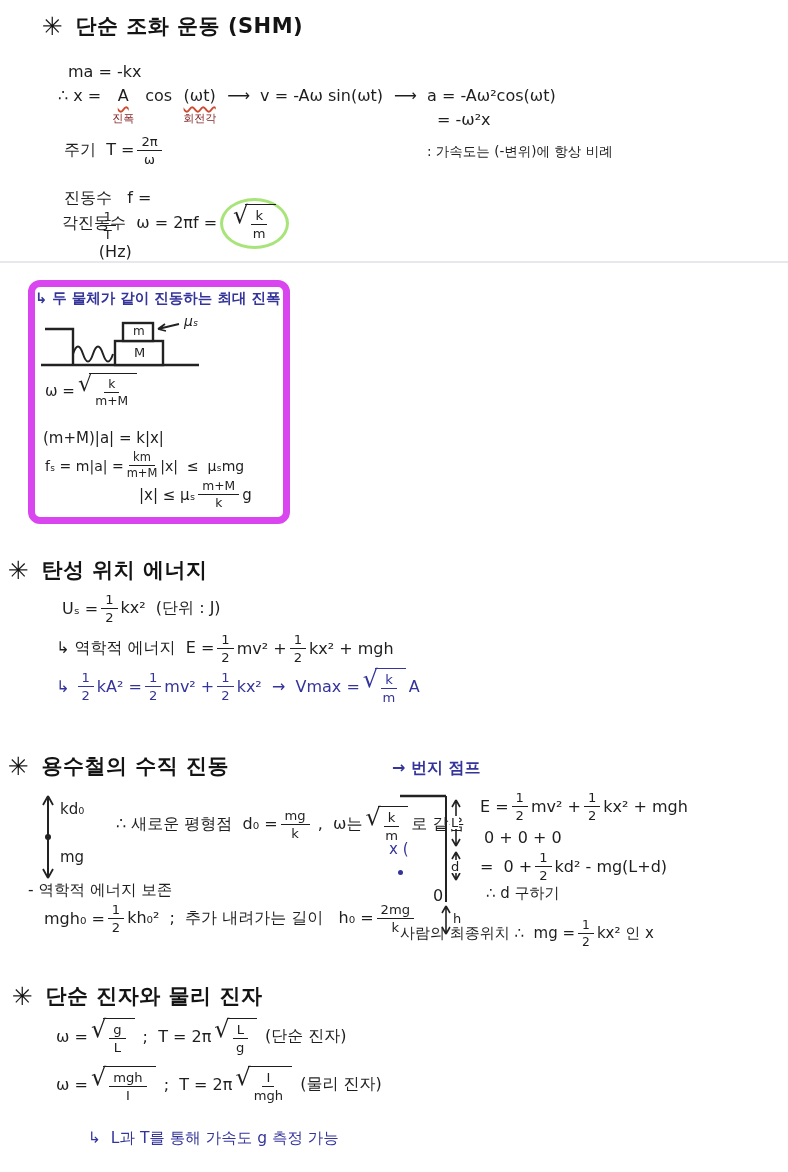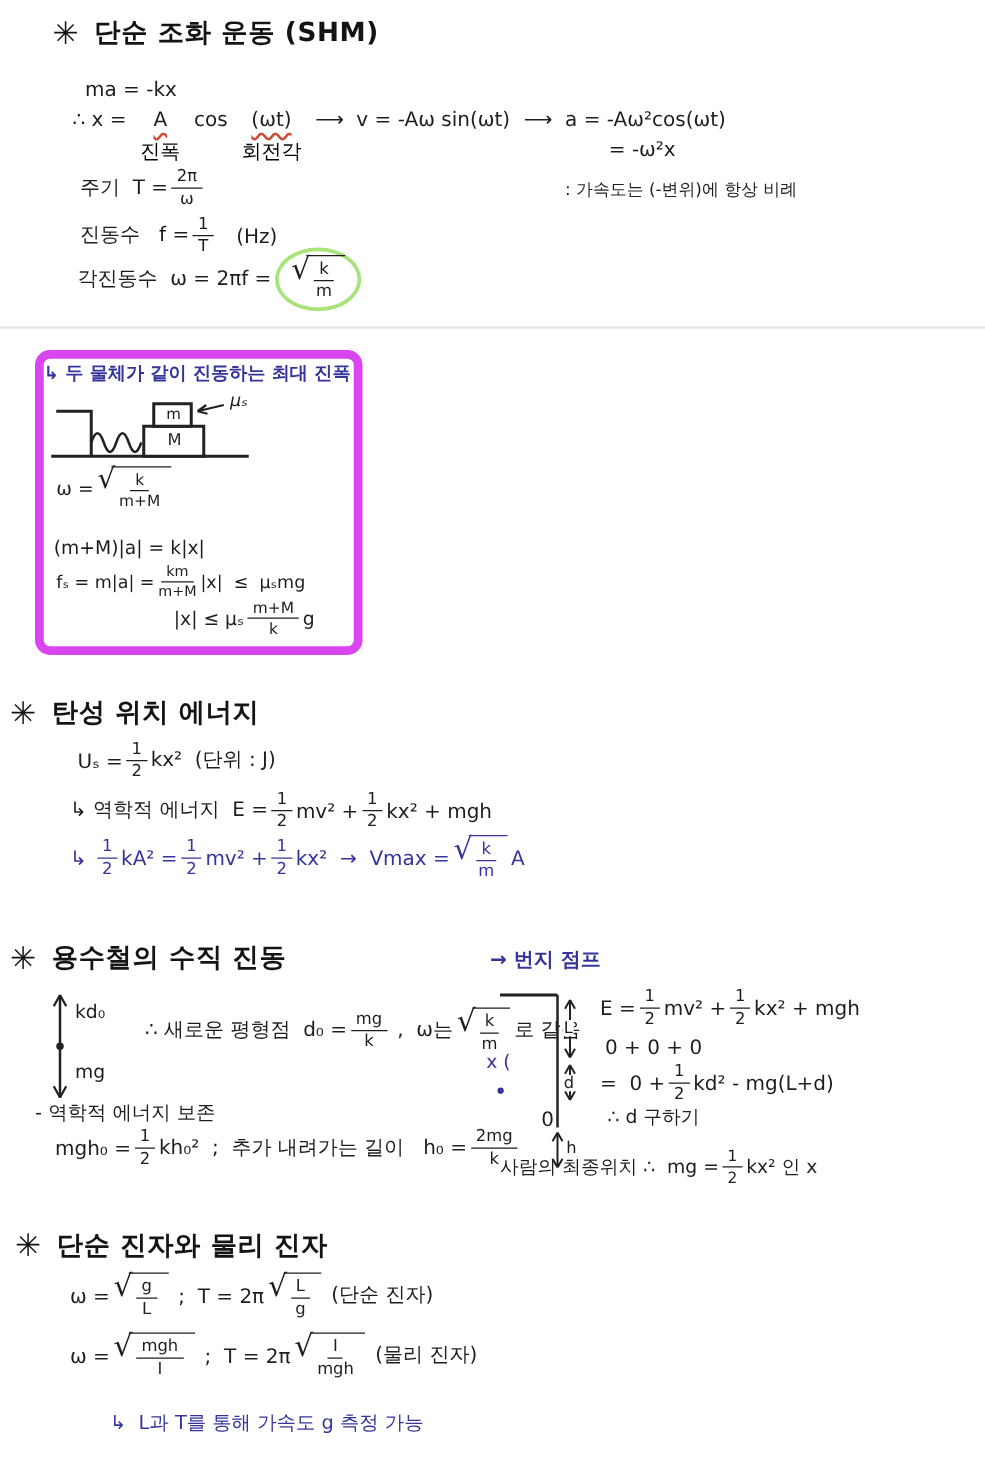--- a/index.html
+++ b/index.html
@@ -17,24 +17,24 @@
   .sqrt{display:inline-flex;align-items:flex-start;margin:0 3px;}
   .sqrt .rad{font-size:1.5em;line-height:.85;transform:translateY(1px);}
   .sqrt .sqrt-body{border-top:1.7px solid currentColor;padding:3px 6px 0 3px;
                    display:inline-flex;align-items:center;margin-left:-3px;}
   .hl-circle{border:3.5px solid #a9e47a;border-radius:50%;padding:3px 10px 5px;}
   .blue{color:#34349a;}
   .chain{position:absolute;display:flex;align-items:flex-start;gap:11px;font-size:16px;white-space:pre;}
   .ann{display:inline-flex;flex-direction:column;align-items:center;gap:6px;}
   .ann .wavy{text-decoration:underline;text-decoration-style:wavy;
              text-decoration-color:#cf4b2f;text-decoration-thickness:1.5px;text-underline-offset:5px;}
-  .ann .lab{font-size:16px;color:#000000;}
+  .ann .lab{font-size:11px;color:#7f1d1d;}
   .arrow{letter-spacing:-1px;}
   .acol{display:flex;flex-direction:column;gap:5px;}
-  .acol .l2{margin-left:35px;}
+  .acol .l2{margin-left:10px;}
   .acol .note{margin-top:9px;font-size:13.5px;}
   .divider{position:absolute;left:0;top:261px;width:788px;height:2px;background:#e8e8ec;}
   .gbox{position:absolute;left:28px;top:280px;width:248px;height:230px;
         border:7px solid #d946ef;border-radius:12px;}
   .gbox .eq{font-size:15px;}
   .box-head{position:absolute;left:0px;top:2px;font-size:14.5px;font-weight:bold;white-space:pre;}
   .small-note{position:absolute;font-size:10.5px;line-height:1.4;white-space:pre;}
   .diagram{position:absolute;}
   .dlabel{position:absolute;font-size:13px;white-space:pre;background:#ffffff;padding:0 1px;line-height:1;}
   .bluedot{position:absolute;width:5px;height:5px;border-radius:50%;background:#34349a;}
@@ -69,21 +69,21 @@
     <span class="f-txt">v = -Aω sin(ωt)</span>
     <span class="arrow">⟶</span>
     <div class="acol">
       <span>a = -Aω²cos(ωt)</span>
       <span class="l2">= -ω²x</span>
       <span class="note">: 가속도는 (-변위)에 항상 비례</span>
     </div>
   </div>
 
   <div class="eq" style="left:64px;top:134px;"><span class="f-txt">주기  T =</span><span class="frac"><span class="fnum">2π</span><span class="fden">ω</span></span></div>
-  <div class="eq" style="left:64px;top:172px;"><span class="f-txt">진동수   f =</span><span class="frac"><span class="fnum">1</span><span class="fden">T</span></span><span class="f-txt">   (Hz)</span></div>
+  <div class="eq" style="left:64px;top:188px;flex-direction:column;"><span class="f-txt">진동수   f =</span><span class="frac"><span class="fnum">1</span><span class="fden">T</span></span><span class="f-txt">   (Hz)</span></div>
   <div class="eq" style="left:62px;top:198px;"><span class="f-txt">각진동수  ω = 2πf =</span><span class="sqrt hl-circle"><span class="rad">√</span><span class="sqrt-body"><span class="frac"><span class="fnum">k</span><span class="fden">m</span></span></span></span></div>
 
   <div class="divider"></div>
 
   <div class="gbox">
     <div class="box-head blue">↳ 두 물체가 같이 진동하는 최대 진폭</div>
 
     <div class="diagram" style="left:2px;top:24px;width:210px;height:64px;">
       <svg width="210" height="64" viewBox="0 0 210 64">
         <path d="M8 18 H36 V54" stroke="#222" stroke-width="2.4" fill="none"></path>

